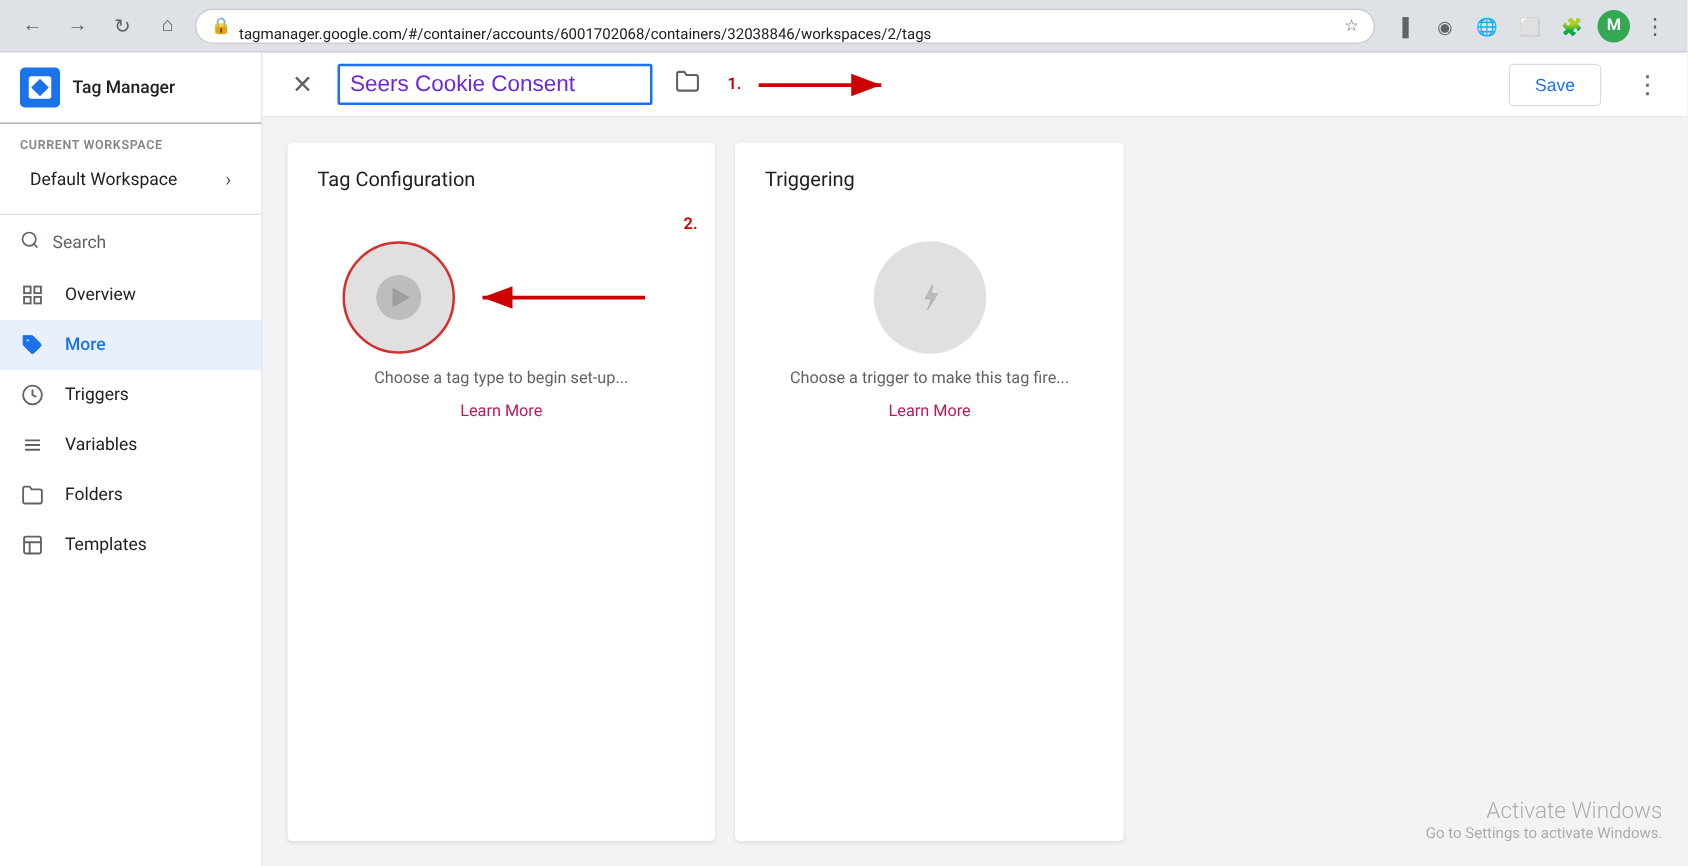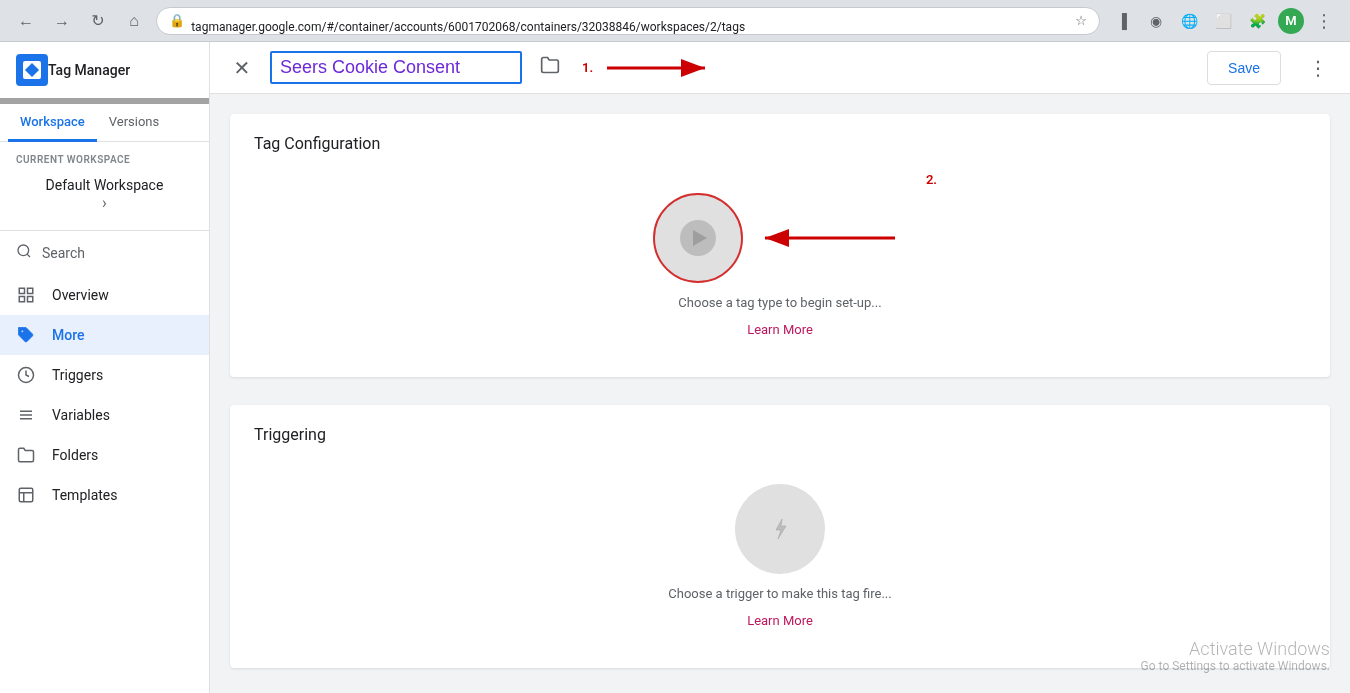--- a/index.html
+++ b/index.html
@@ -35,22 +35,22 @@
 
     
     .app-container { display: flex; height: calc(693px - 42px); }
 
     
     .sidebar {
       width: 210px; background: #fff; border-right: 1px solid #e0e0e0;
       display: flex; flex-direction: column; flex-shrink: 0;
     }
     .sidebar-header {
-      display: flex; align-items: center; padding: 12px 16px; 
-      border-bottom: 6px solid #a3a3a3;
+      display: flex; align-items: center; padding: 12px 16px; gap: 10px;
+      border-bottom: 1px solid #a3a3a3;
     }
     .gtm-logo {
       width: 32px; height: 32px; background: #1a73e8; border-radius: 4px;
       display: flex; align-items: center; justify-content: center;
     }
     .gtm-logo-inner {
       width: 18px; height: 18px; background: #fff; border-radius: 2px;
       display: flex; align-items: center; justify-content: center;
     }
     .gtm-logo-diamond {
@@ -67,21 +67,21 @@
       border-bottom: 3px solid transparent; margin-bottom: -1px;
     }
     .sidebar-tab.active { color: #1a73e8; border-bottom-color: #1a73e8; font-weight: 500; }
 
     
     .workspace-section { padding: 12px 16px 8px; }
     .workspace-label { font-size: 10px; font-weight: 600; color: #80868b; letter-spacing: 0.5px; margin-bottom: 6px; }
     .workspace-item {
       display: flex; align-items: center; justify-content: space-between;
       padding: 6px 8px; border-radius: 4px; cursor: pointer; color: #202124;
-      font-size: 14px; font-weight: 400; flex-direction: column;
+      font-size: 14px; font-weight: 400;
     }
     .workspace-chevron { color: #5f6368; font-size: 16px; }
 
     
     .sidebar-search {
       display: flex; align-items: center; padding: 8px 16px; gap: 10px;
       cursor: pointer;
     }
     .search-icon-wrap { color: #5f6368; font-size: 16px; }
     .search-text { color: #5f6368; font-size: 14px; }
@@ -123,21 +123,21 @@
       border-radius: 4px; cursor: pointer; font-size: 14px; color: #1a73e8;
       font-weight: 500;
     }
     .more-btn {
       width: 32px; height: 32px; border-radius: 50%; border: none; background: transparent;
       cursor: pointer; display: flex; align-items: center; justify-content: center; color: #5f6368;
       font-size: 20px;
     }
 
     
-    .panel-body { flex: 1; overflow-y: auto; padding: 20px; background: #f1f3f4; display: flex; flex-direction: column; gap: 28px; }
+    .panel-body { flex: 1; overflow-y: auto; padding: 20px; background: #f1f3f4; display: flex; flex-direction: row; gap: 16px; }
 
     .card {
       background: #fff; border-radius: 4px; padding: 20px 24px;
       box-shadow: 0 1px 3px rgba(0,0,0,0.1);
     }
     .card-title { font-size: 16px; font-weight: 400; color: #202124; margin-bottom: 20px; }
 
     
     .icon-area {
       display: flex; flex-direction: column; align-items: center; justify-content: center;
@@ -220,24 +220,20 @@
   <div class="sidebar">
     <div class="sidebar-header">
       <div class="gtm-logo">
         <div class="gtm-logo-inner">
           <div class="gtm-logo-diamond"></div>
         </div>
       </div>
       <span class="sidebar-app-title">Tag Manager</span>
     </div>
 
-    <div class="sidebar-tabs">
-      <div class="sidebar-tab active">Workspace</div>
-      <div class="sidebar-tab">Versions</div>
-    </div>
 
     <div class="workspace-section">
       <div class="workspace-label">CURRENT WORKSPACE</div>
       <div class="workspace-item">
         <span>Default Workspace</span>
         <span class="workspace-chevron">›</span>
       </div>
     </div>
 
     <div class="sidebar-divider"></div>

